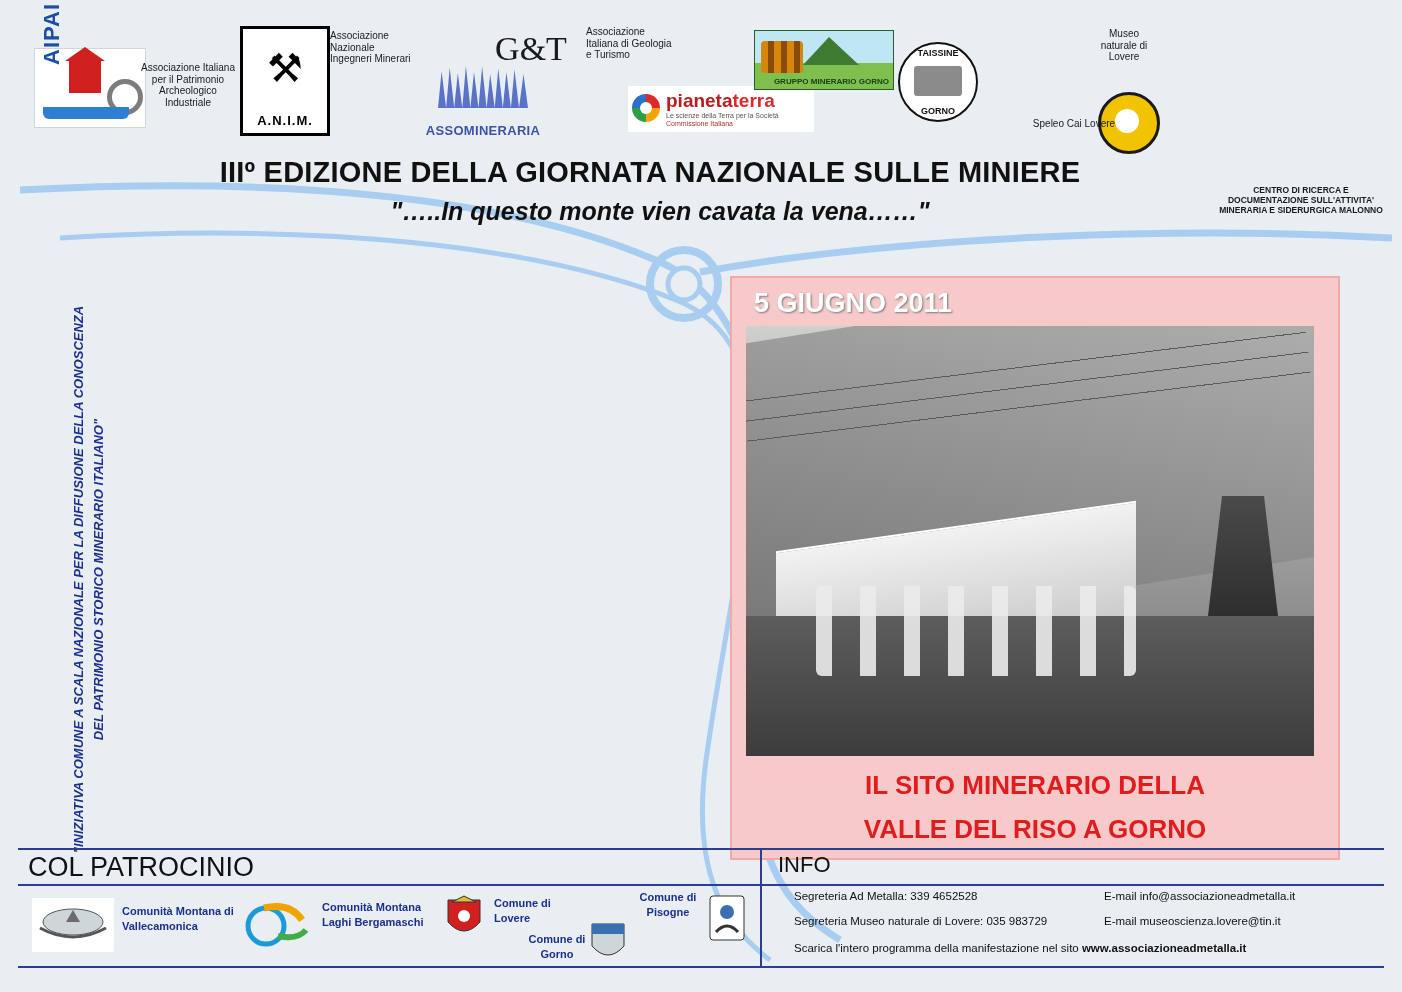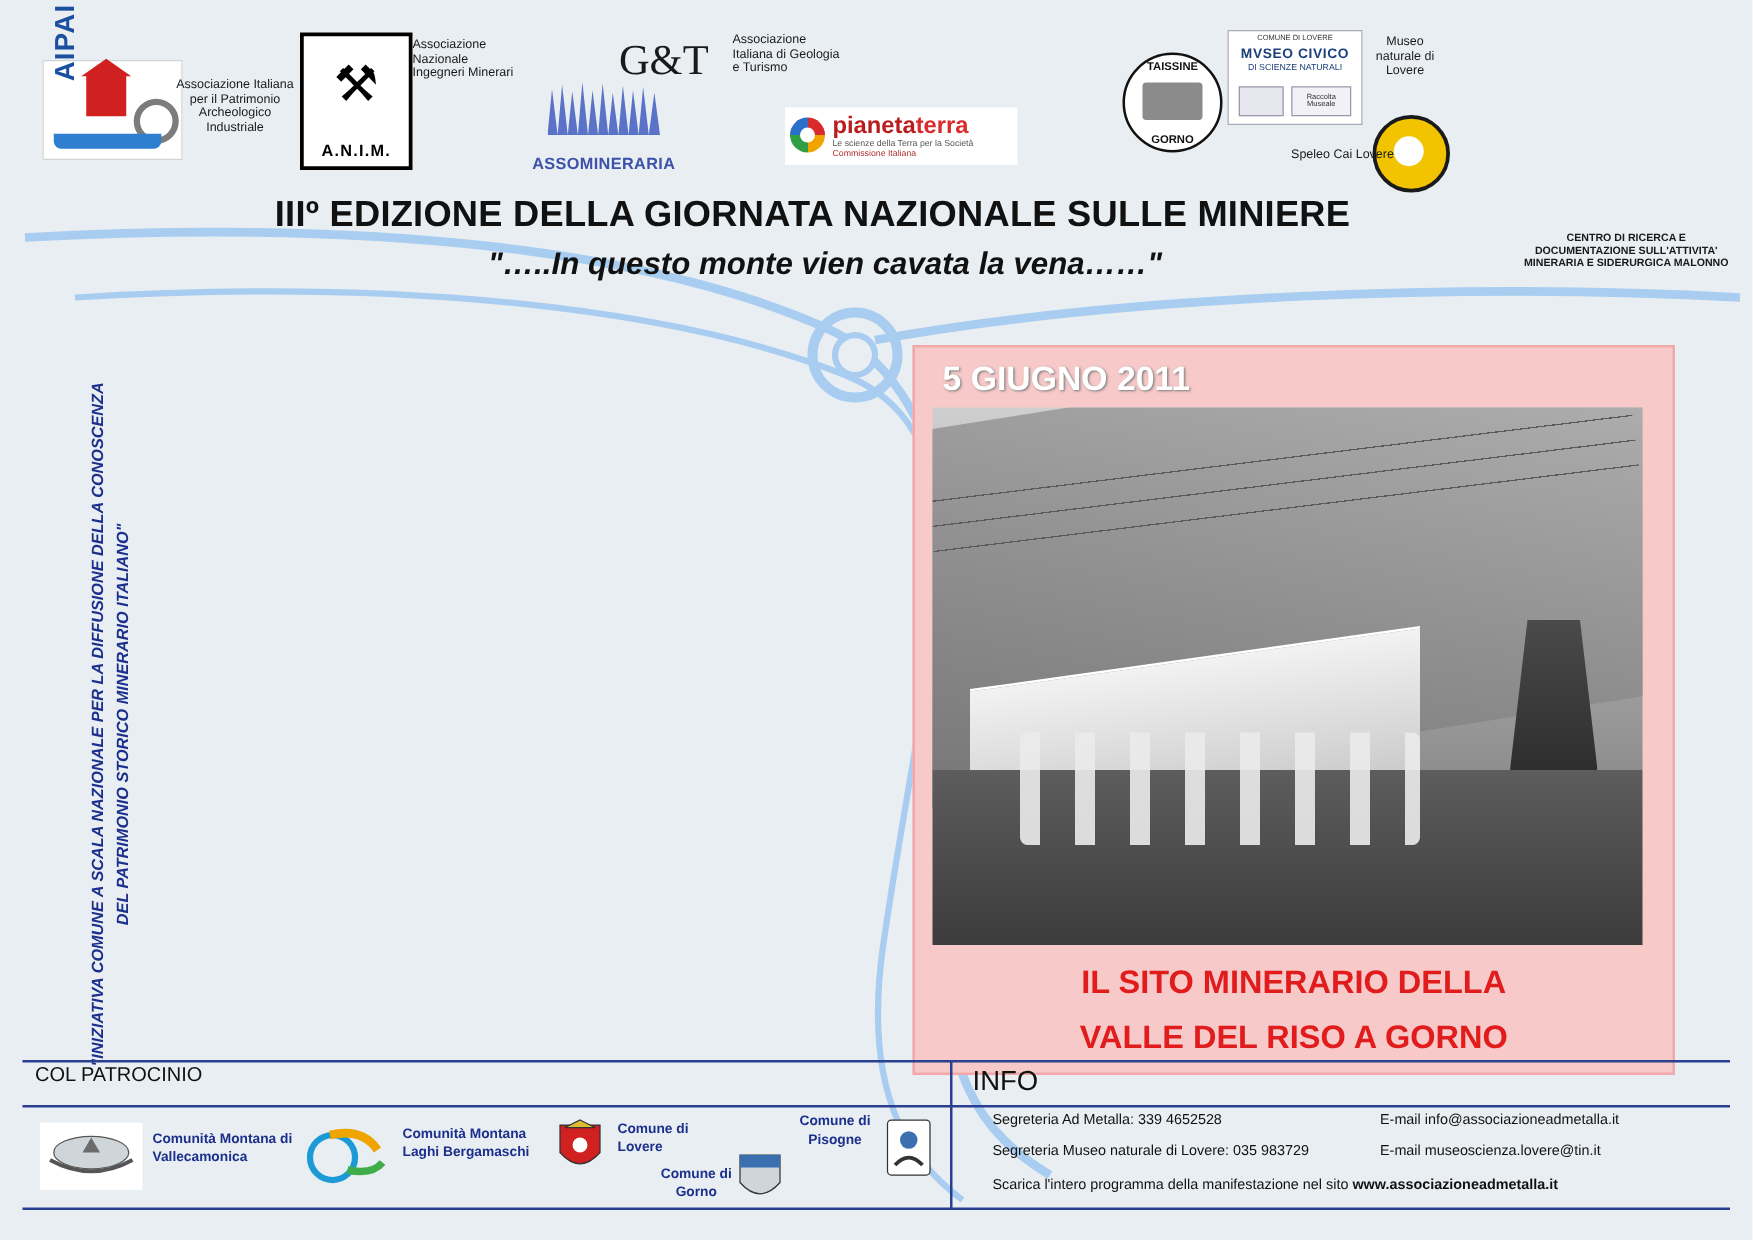--- a/index.html
+++ b/index.html
@@ -350,21 +350,21 @@
   .footer-rule2 {
     position: absolute; left: 18px; top: 884px; width: 1366px; height: 2px;
     background: #2a3f8f;
   }
   .footer-rule3 {
     position: absolute; left: 18px; top: 966px; width: 1366px; height: 2px;
     background: #2a3f8f;
   }
   .footer-left-title {
     position: absolute; left: 28px; top: 852px;
-    font-size: 16px; color: #111;
+    font-size: 27px; color: #111;
   }
   .footer-right-title {
     position: absolute; left: 778px; top: 852px;
     font-size: 22px; color: #111;
   }
   .vdivider {
     position: absolute; left: 760px; top: 848px; width: 2px; height: 120px;
     background: #2a3f8f;
   }
   .patron-logo {
@@ -422,34 +422,32 @@
     <div class="logo" id="logo-gt">G&amp;T</div>
     <div class="logo logo-cap" id="cap-gt">Associazione Italiana di Geologia e Turismo</div>
 
     <div class="logo" id="logo-pianeta">
       <div class="pt-ring"></div>
       <div class="pt-main"><span style="color:#b91c1c">pianeta</span><span>terra</span></div>
       <div class="pt-sub">Le scienze della Terra per la Società</div>
       <div class="pt-sub2">Commissione Italiana</div>
     </div>
 
+    <div class="logo" id="logo-gorno-img">
+      <div class="mount"></div>
+      <div class="kegs"></div>
+      <div class="gt-text">GRUPPO MINERARIO GORNO</div>
+    </div>
 
     <div class="logo" id="logo-taissine">
       <div class="tg-top">TAISSINE</div>
       <div class="tg-mid"></div>
       <div class="tg-bot">GORNO</div>
     </div>
 
-    <div class="logo" id="logo-museo">
-      <div class="mc-l1">COMUNE DI LOVERE</div>
-      <div class="mc-l2">MVSEO CIVICO</div>
-      <div class="mc-l3">DI SCIENZE NATURALI</div>
-      <div class="mc-badge"></div>
-      <div class="mc-badge2">Raccolta Museale</div>
-    </div>
     <div class="logo logo-cap" id="cap-museo">Museo naturale di Lovere</div>
 
     <div class="logo" id="logo-speleo">
       <div class="sun"></div>
     </div>
     <div class="logo logo-cap" id="cap-speleo">Speleo Cai Lovere</div>
 
     <div class="logo logo-cap" id="cap-malonno" style="font-weight:bold;color:#1a1a1a;font-size:8.5px;">CENTRO DI RICERCA E DOCUMENTAZIONE SULL'ATTIVITA' MINERARIA E SIDERURGICA MALONNO</div>
   </div>
 

